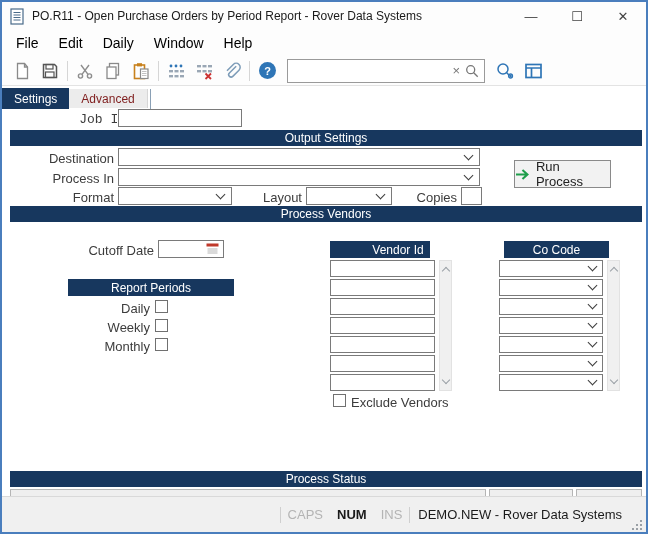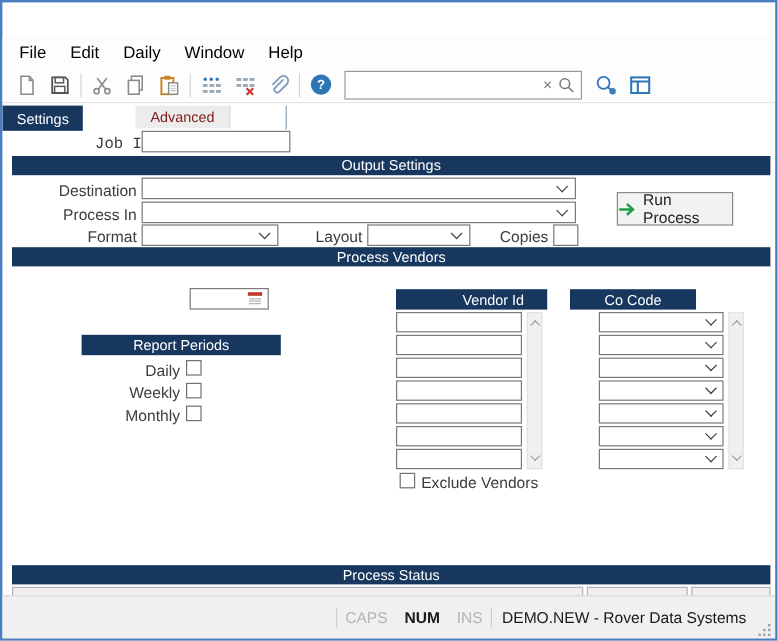--- a/index.html
+++ b/index.html
@@ -27,21 +27,21 @@
   .toolbar{position:absolute;left:0;top:54px;right:0;height:30px;background:#fdfdfd;
     border-bottom:1px solid #e3e3e3;display:flex;align-items:center;padding-left:6px;}
   .tbtn{width:28px;height:26px;display:flex;align-items:center;justify-content:center;}
   .tsep{width:1px;height:20px;background:#d6d6d6;margin:0 3px;}
   .searchbox{width:198px;height:24px;border:1px solid #9a9a9a;background:#fff;margin-left:6px;
     display:flex;align-items:center;padding:0 5px;}
   .searchbox input{border:none;outline:none;flex:1;font-size:12px;min-width:0;
     font-family:"Liberation Sans",sans-serif;}
   .searchbox .clear{color:#777;font-size:13px;padding:0 5px;}
   
-  .tabstrip{position:absolute;left:0;top:86px;right:0;height:21px;display:flex;align-items:flex-start;gap:44px;}
+  .tabstrip{position:absolute;left:0;top:86px;right:0;height:21px;display:flex;align-items:center;}
   .tab{height:21px;padding:3px 12px 3px 12px;font-size:12px;display:flex;align-items:center;}
   .tab.active{background:var(--navy);color:#fff;}
   .tab.inactive{background:#ececec;color:#7f1d1d;border-right:1px solid #d6d6d6;height:19px;}
   .tabline{width:1px;height:20px;background:#8aa0b5;margin-left:2px;}
   
   .lbl{position:absolute;text-align:right;font-size:13px;color:#3c3c3c;white-space:nowrap;}
   .tbox{position:absolute;border:1px solid #7a7a7a;background:#fff;height:18px;
     font-size:12px;padding:0 3px;font-family:"Liberation Sans",sans-serif;outline:none;}
   .selbox{position:absolute;border:1px solid #7a7a7a;background:#fff;height:18px;
     display:flex;align-items:center;justify-content:flex-end;padding-right:7px;}
@@ -75,20 +75,34 @@
   .sb-off{color:#b4b4b4;}
   .sb-on{color:#1a1a1a;font-weight:bold;}
   .sb-session{padding:0 8px;color:#1a1a1a;}
   .grip{width:14px;height:14px;margin-right:2px;align-self:flex-end;}
 </style>
 </head>
 <body>
 
 <div class="window">
 
+  <div class="titlebar">
+    <span class="appicon">
+      <svg width="14" height="17" viewBox="0 0 14 17">
+          <rect x="1" y="1" width="12" height="15" fill="#fff" stroke="#4a6b8a" stroke-width="1.2"></rect>
+          <path d="M3.5 4.5h7M3.5 7h7M3.5 9.5h7M3.5 12h7" stroke="#4a6b8a" stroke-width="1"></path>
+        </svg>
+    </span>
+    <span class="title-text">PO.R11 - Open Purchase Orders by Period Report - Rover Data Systems</span>
+    <div class="wincontrols">
+      <div class="winbtn">—</div>
+      <div class="winbtn">☐</div>
+      <div class="winbtn">✕</div>
+    </div>
+  </div>
 
   <div class="menubar">
     <span class="menu-item">File</span>
     <span class="menu-item">Edit</span>
     <span class="menu-item">Daily</span>
     <span class="menu-item">Window</span>
     <span class="menu-item">Help</span>
   </div>
 
   <div class="toolbar">
@@ -228,53 +242,54 @@
 
   <div class="runbtn">
     <svg width="15" height="13" viewBox="0 0 15 13" fill="none" stroke="#1e9e4a" stroke-width="2.1">
         <path d="M1 6.5h10M7.5 2l5 4.5-5 4.5"></path>
       </svg>
     <span>Run Process</span>
   </div>
 
   <div class="secbar" style="top:204px;">Process Vendors</div>
 
+  <div class="lbl" style="left:0;top:241px;width:152px;">Cutoff Date</div>
   <div class="selbox" style="left:156px;top:238px;width:66px;padding-right:4px;">
     <svg width="13" height="12" viewBox="0 0 13 12">
         <rect x="0.5" y="0.5" width="12" height="3" fill="#c0392b"></rect>
         <path d="M1.5 6h10M1.5 8h10M1.5 10h10" stroke="#b5b5b5" stroke-width="1"></path>
       </svg>
   </div>
 
   <div class="minihdr" style="left:66px;top:277px;width:166px;">Report Periods</div>
   <div class="lbl" style="left:0;top:299px;width:148px;">Daily</div>
   <span class="cb" style="position:absolute;left:153px;top:298px;"></span>
   <div class="lbl" style="left:0;top:318px;width:148px;">Weekly</div>
   <span class="cb" style="position:absolute;left:153px;top:317px;"></span>
   <div class="lbl" style="left:0;top:337px;width:148px;">Monthly</div>
   <span class="cb" style="position:absolute;left:153px;top:336px;"></span>
 
-  <div class="minihdr" style="left:328px;top:239px;width:126px;padding-left:36px;">Vendor Id</div>
+  <div class="minihdr" style="left:328px;top:239px;width:100px;padding-left:36px;">Vendor Id</div>
   <div style="position:absolute;left:328px;top:258px;">
       <input class="list-input" value="" style="">
       <input class="list-input" value="" style="">
       <input class="list-input" value="" style="">
       <input class="list-input" value="" style="">
       <input class="list-input" value="" style="">
       <input class="list-input" value="" style="">
       <input class="list-input" value="" style="">
     </div>
   <div class="vscroll" style="left:437px;top:258px;height:131px;">
     <span class="schev up"></span>
     <span class="schev down"></span>
   </div>
   <span class="cb" style="position:absolute;left:331px;top:392px;"></span>
   <div style="position:absolute;left:349px;top:393px;font-size:13px;color:#3c3c3c;">Exclude Vendors</div>
 
-  <div class="minihdr" style="left:473px;top:239px;width:105px;">Co Code</div>
+  <div class="minihdr" style="left:502px;top:239px;width:105px;">Co Code</div>
   <div style="position:absolute;left:497px;top:258px;">
       <div class="list-select">
         <span style="margin-right:auto;font-size:12px"></span>
         <span class="chev"></span>
       </div>
       <div class="list-select">
         <span style="margin-right:auto;font-size:12px"></span>
         <span class="chev"></span>
       </div>
       <div class="list-select">

